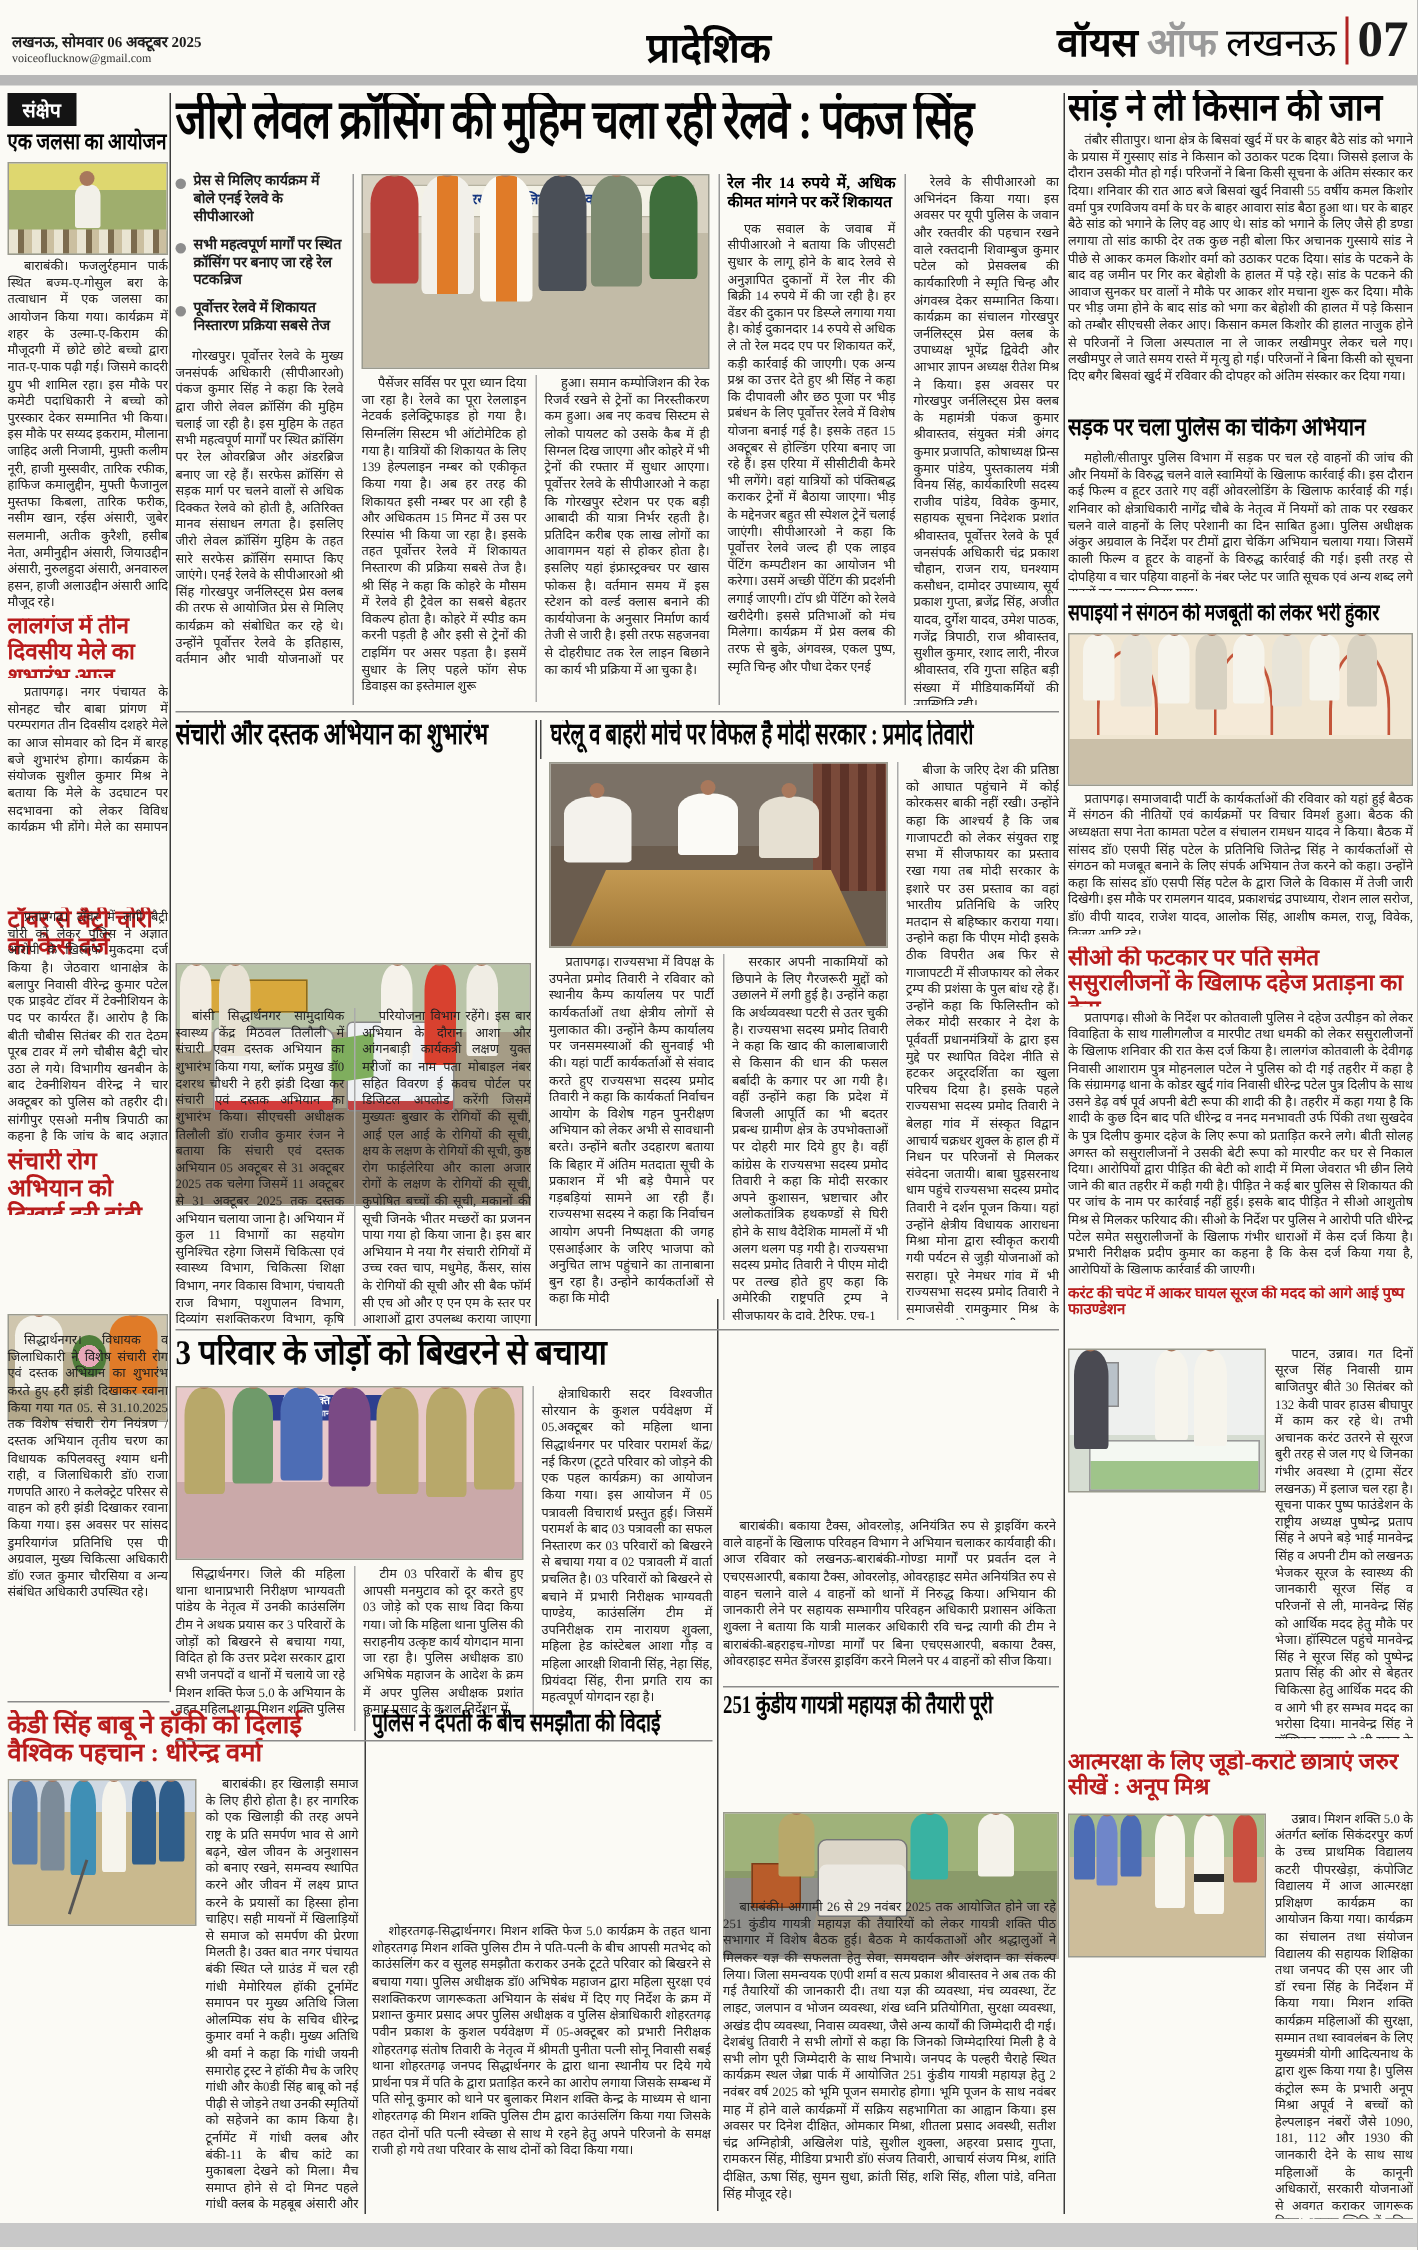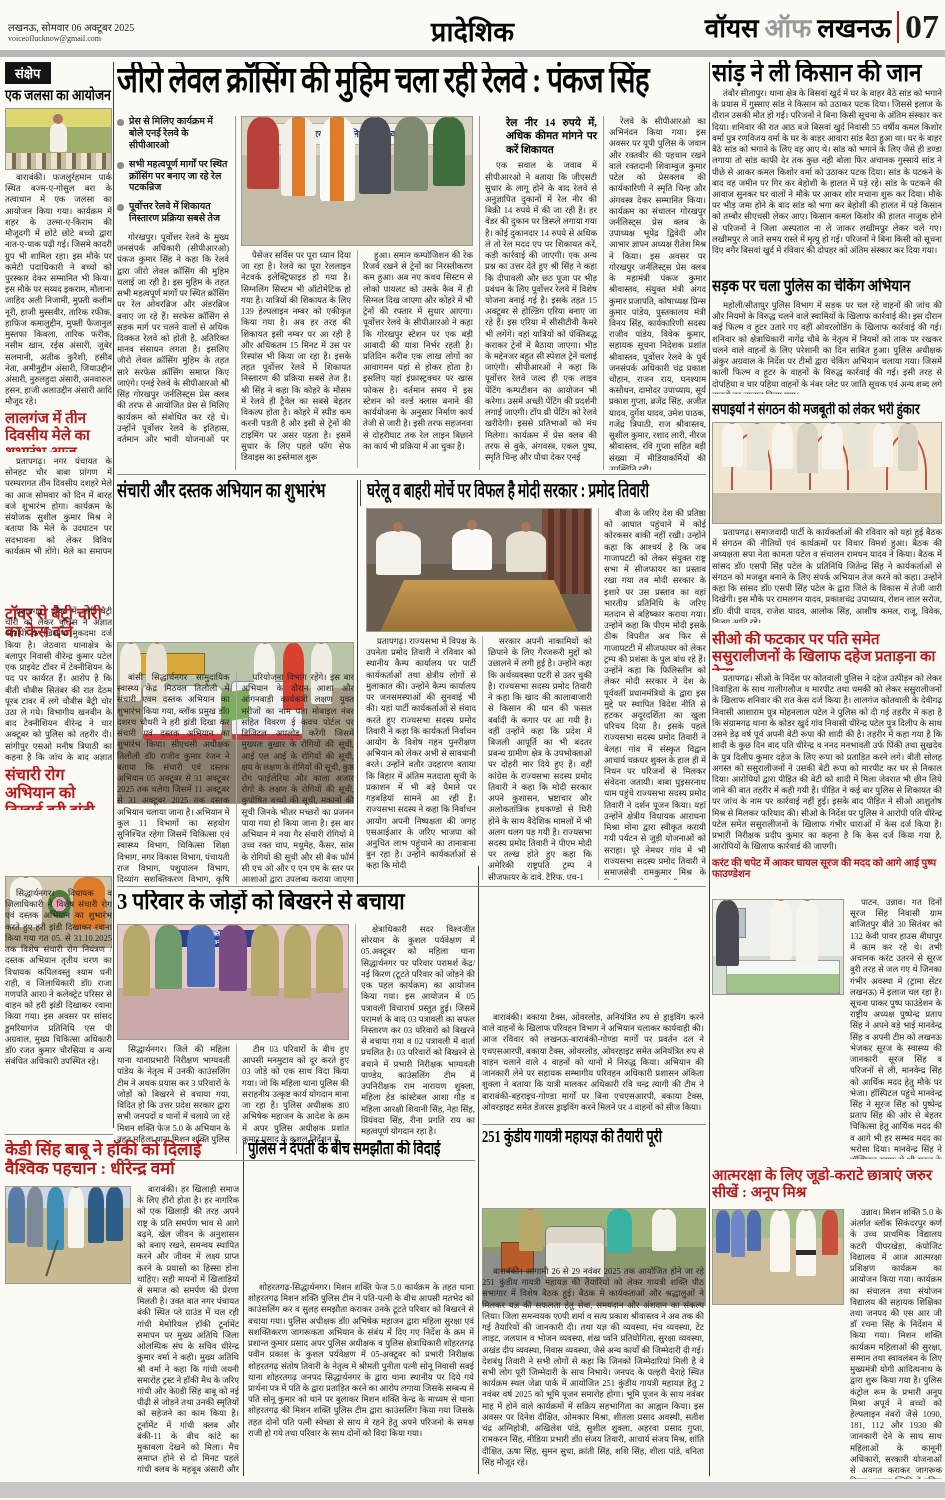--- a/index.html
+++ b/index.html
@@ -12,39 +12,39 @@
   .cols{display:flex;gap:6px;}
   .col{flex:1;min-width:0;}
   .vline{position:absolute;width:1px;background:#3c3c3c;}
   .hline{position:absolute;height:1px;background:#8a8a8a;}
   .ph{position:relative;overflow:hidden;border:1px solid #9a9a8e;background:#c6c3b6;}
   .pn{position:absolute;border-radius:42% 42% 8% 8%/26% 26% 5% 5%;}
   .pn::before{content:"";position:absolute;left:50%;top:-9px;width:10px;height:10px;margin-left:-5px;border-radius:50%;background:#a8785c;}
   .kicker{background:#141414;color:#fff;font-weight:bold;font-size:13px;padding:2px 10px;display:inline-block;}
   .bl{display:flex;gap:5px;font-size:9.5px;font-weight:bold;line-height:1.25;margin-bottom:7px;text-align:left;}
   .bl i{flex:0 0 auto;width:7px;height:7px;border-radius:50%;background:#8d8d8d;margin-top:3px;}
-  .sub{font-size:10.5px;font-weight:bold;line-height:1.28;color:#000;text-align:justify;margin-bottom:4px;margin-left:21px;}
+  .sub{font-size:10.5px;font-weight:bold;line-height:1.28;color:#000;text-align:justify;margin-bottom:4px;}
   .rail-seg{margin-bottom:8px;overflow:hidden;}
   .fl{float:left;margin:2px 6px 2px 0;}
   .arch{position:absolute;top:10%;width:16%;height:55%;background:#f5ead8;border:2px solid #c4553a;border-bottom:none;border-radius:50% 50% 0 0/70% 70% 0 0;}
 </style>
 </head>
 <body>
 
 <div id="page">
 
   <div class="abs" style="left:8px;top:20px;width:170px;">
-    <div style="font-size:10px;font-weight:normal;">लखनऊ, सोमवार 06 अक्टूबर 2025</div>
+    <div style="font-size:10px;font-weight:bold;">लखनऊ, सोमवार 06 अक्टूबर 2025</div>
     <div style="font-size:8px;color:#333;">voiceoflucknow@gmail.com</div>
   </div>
   <div class="abs" style="left:50%;top:12px;transform:translateX(-50%);font-size:27px;font-weight:bold;color:#050505;">प्रादेशिक</div>
   <div class="abs" style="right:6px;top:8px;display:flex;align-items:center;gap:6px;">
     <span style="font-size:26px;font-weight:bold;color:#050505;">वॉयस</span>
     <span style="font-size:26px;font-weight:bold;color:#9a9a9a;">ऑफ</span>
-    <span style="font-size:26px;font-weight:bold;color:#050505;">लखनऊ</span>
+    <span style="font-size:26px;font-weight:normal;color:#050505;">लखनऊ</span>
     <span style="width:2px;height:32px;background:#b02121;display:inline-block;"></span>
     <span style="font-size:34px;font-weight:bold;color:#1c1c1c;">07</span>
   </div>
   <div class="abs" style="left:0;top:50px;width:945px;height:7px;background:#b7b7b7;"></div>
 
   <div class="abs" style="left:5px;top:62px;width:124px;">
     <div class="kicker">संक्षेप</div>
   </div>
   <div class="abs hl" style="left:5px;top:88px;width:107px;font-size:15px;transform:scaleX(.82);">एक जलसा का आयोजन</div>
   <div class="abs ph" style="left:5px;top:108px;width:105px;height:60px;background:linear-gradient(#ded76f 0 30%,#9fae6d 30% 75%,#6c7a4e 75%);">

